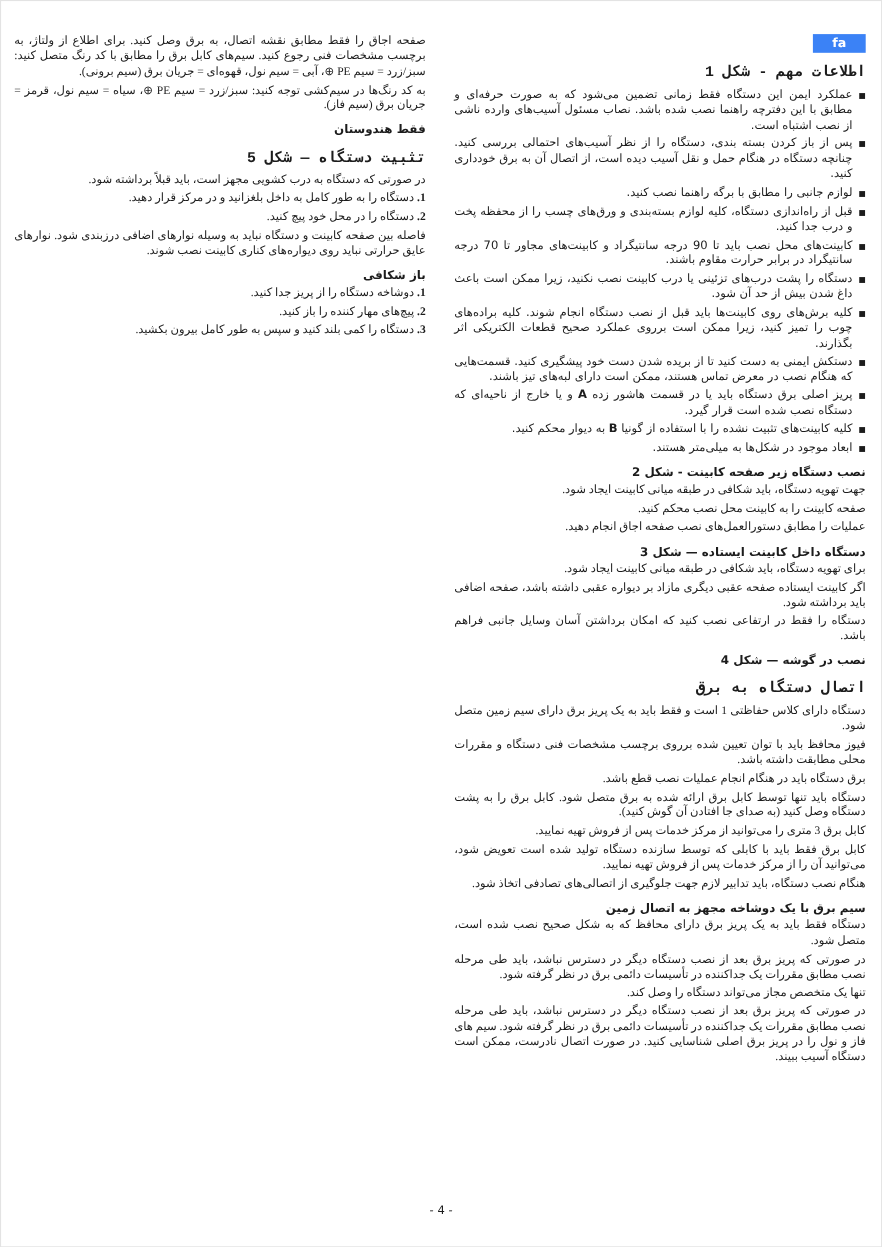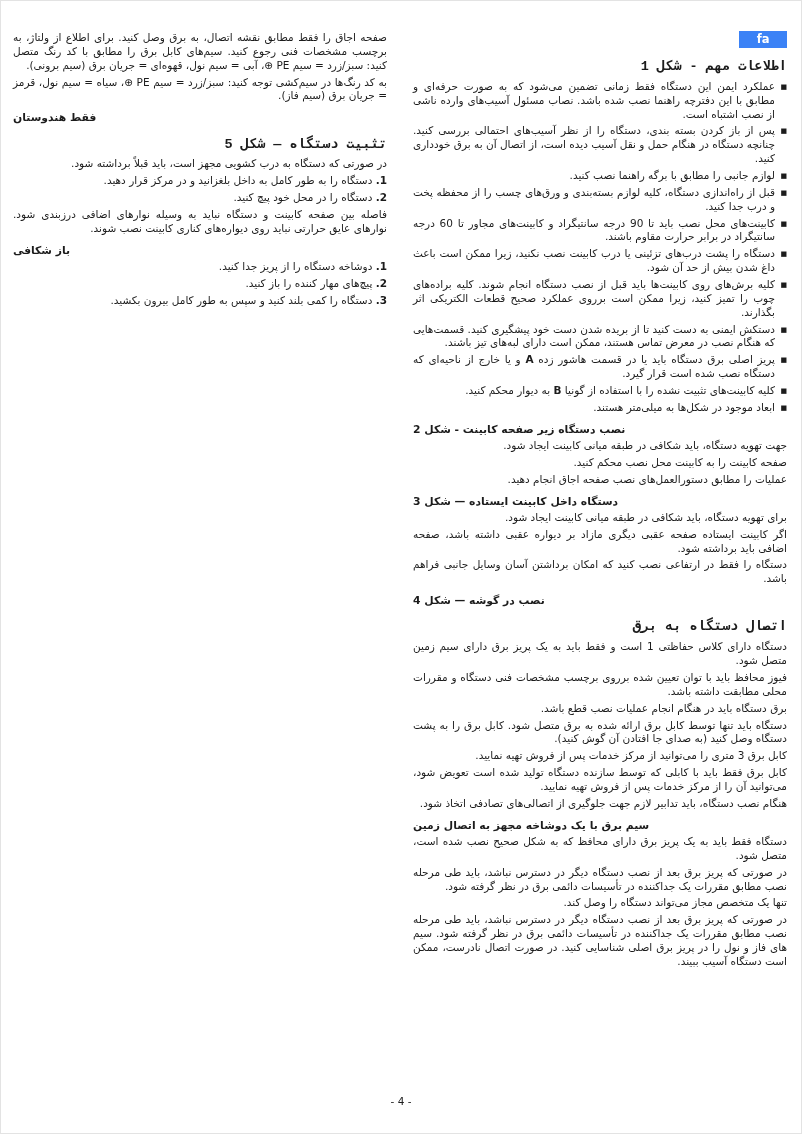--- a/index.html
+++ b/index.html
@@ -46,23 +46,23 @@
     font-weight: bold;
     line-height: 1.25;
     margin: 11px 0 4px;
     text-align: right;
     font-family: Liberation Mono, monospace;
   }
   .h2 {
     font-size: 10.8px;
     font-weight: bold;
     margin: 8px 0 2px;
-    text-align: left;
+    text-align: right;
   }
-  .para { margin: 0 0 3px; }
+  .para { margin: 0 0 3px; font-family: Liberation Serif, serif; }
   .bullet {
     position: relative;
     padding-right: 12px;
     margin: 0 0 3px;
   }
   .bullet .marker {
     position: absolute;
     right: 0; top: 2px;
     font-size: 7px;
     line-height: 11px;
@@ -83,21 +83,21 @@
 
 <div class="page">
   <div class="columns">
     <div class="col">
       <div class="fa-badge" style="background: #3b82f6;">fa</div>
     <div class="h1">اطلاعات مهم - شکل 1</div>
         <div class="bullet"><span class="marker">■</span><span>عملکرد ایمن این دستگاه فقط زمانی تضمین می‌شود که به صورت حرفه‌ای و مطابق با این دفترچه راهنما نصب شده باشد. نصاب مسئول آسیب‌های وارده ناشی از نصب اشتباه است.</span></div>
         <div class="bullet"><span class="marker">■</span><span>پس از باز کردن بسته بندی، دستگاه را از نظر آسیب‌های احتمالی بررسی کنید. چنانچه دستگاه در هنگام حمل و نقل آسیب دیده است، از اتصال آن به برق خودداری کنید.</span></div>
         <div class="bullet"><span class="marker">■</span><span>لوازم جانبی را مطابق با برگه راهنما نصب کنید.</span></div>
         <div class="bullet"><span class="marker">■</span><span>قبل از راه‌اندازی دستگاه، کلیه لوازم بسته‌بندی و ورق‌های چسب را از محفظه پخت و درب جدا کنید.</span></div>
-        <div class="bullet"><span class="marker">■</span><span>کابینت‌های محل نصب باید تا 90 درجه سانتیگراد و کابینت‌های مجاور تا 60 درجه سانتیگراد در برابر حرارت مقاوم باشند.</span></div>
+        <div class="bullet"><span class="marker">■</span><span>کابینت‌های محل نصب باید تا 90 درجه سانتیگراد و کابینت‌های مجاور تا 70 درجه سانتیگراد در برابر حرارت مقاوم باشند.</span></div>
         <div class="bullet"><span class="marker">■</span><span>دستگاه را پشت درب‌های تزئینی یا درب کابینت نصب نکنید، زیرا ممکن است باعث داغ شدن بیش از حد آن شود.</span></div>
         <div class="bullet"><span class="marker">■</span><span>کلیه برش‌های روی کابینت‌ها باید قبل از نصب دستگاه انجام شوند. کلیه براده‌های چوب را تمیز کنید، زیرا ممکن است برروی عملکرد صحیح قطعات الکتریکی اثر بگذارند.</span></div>
         <div class="bullet"><span class="marker">■</span><span>دستکش ایمنی به دست کنید تا از بریده شدن دست خود پیشگیری کنید. قسمت‌هایی که هنگام نصب در معرض تماس هستند، ممکن است دارای لبه‌های تیز باشند.</span></div>
         <div class="bullet"><span class="marker">■</span><span>پریز اصلی برق دستگاه باید یا در قسمت هاشور زده <b>A</b> و یا خارج از ناحیه‌ای که دستگاه نصب شده است قرار گیرد.</span></div>
         <div class="bullet"><span class="marker">■</span><span>کلیه کابینت‌های تثبیت نشده را با استفاده از گونیا <b>B</b> به دیوار محکم کنید.</span></div>
         <div class="bullet"><span class="marker">■</span><span>ابعاد موجود در شکل‌ها به میلی‌متر هستند.</span></div>
         <div class="h2">نصب دستگاه زیر صفحه کابینت - شکل 2</div>
         <div class="para">جهت تهویه دستگاه، باید شکافی در طبقه میانی کابینت ایجاد شود.</div>
         <div class="para">صفحه کابینت را به کابینت محل نصب محکم کنید.</div>
         <div class="para">عملیات را مطابق دستورالعمل‌های نصب صفحه اجاق انجام دهید.</div>

